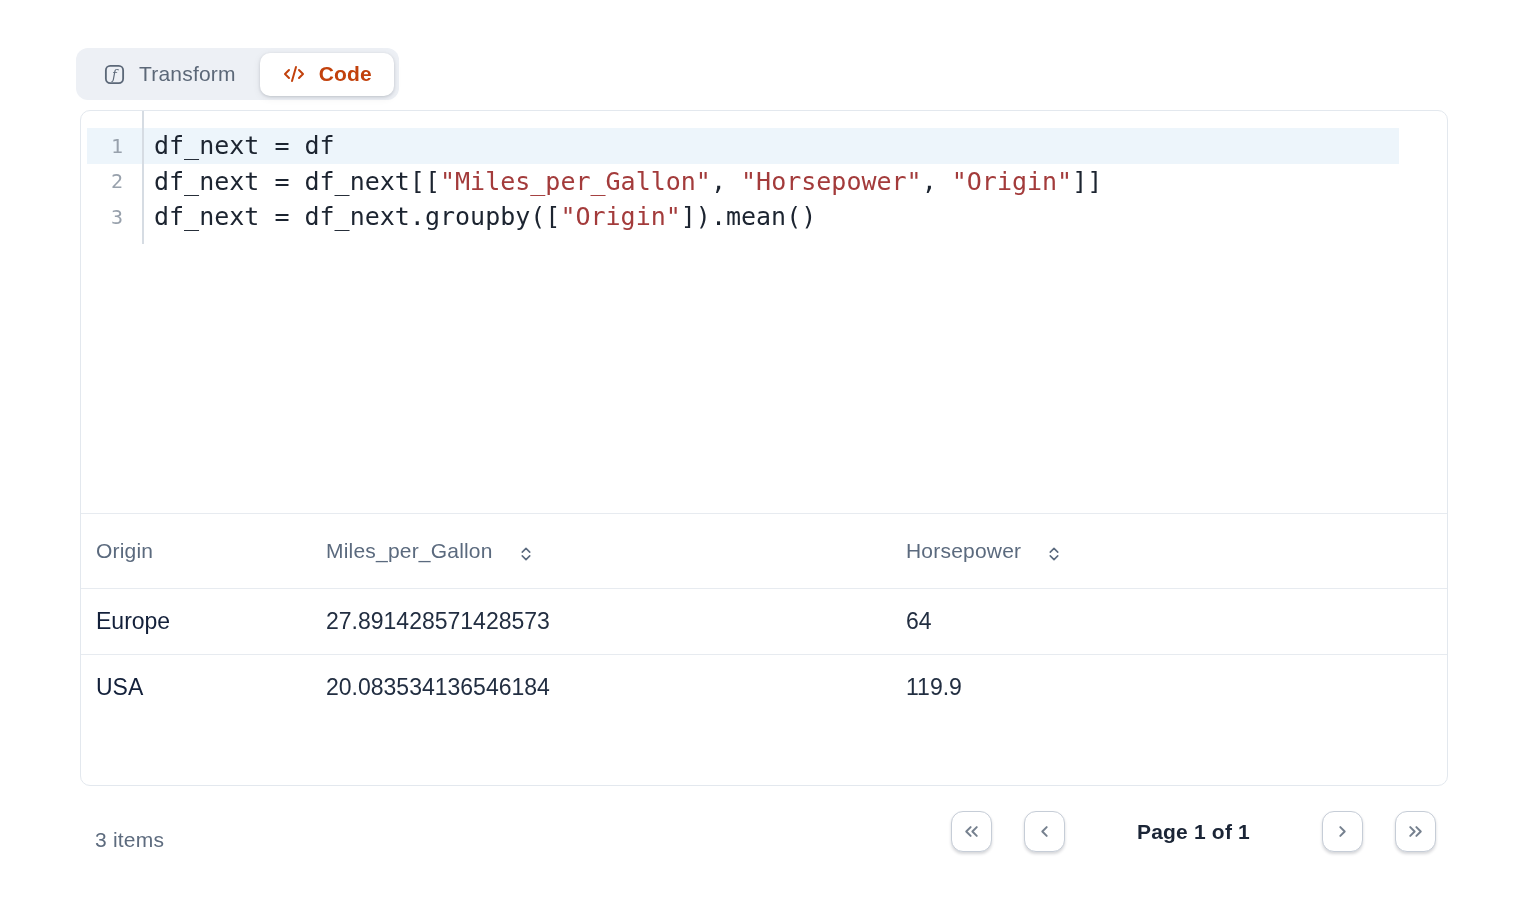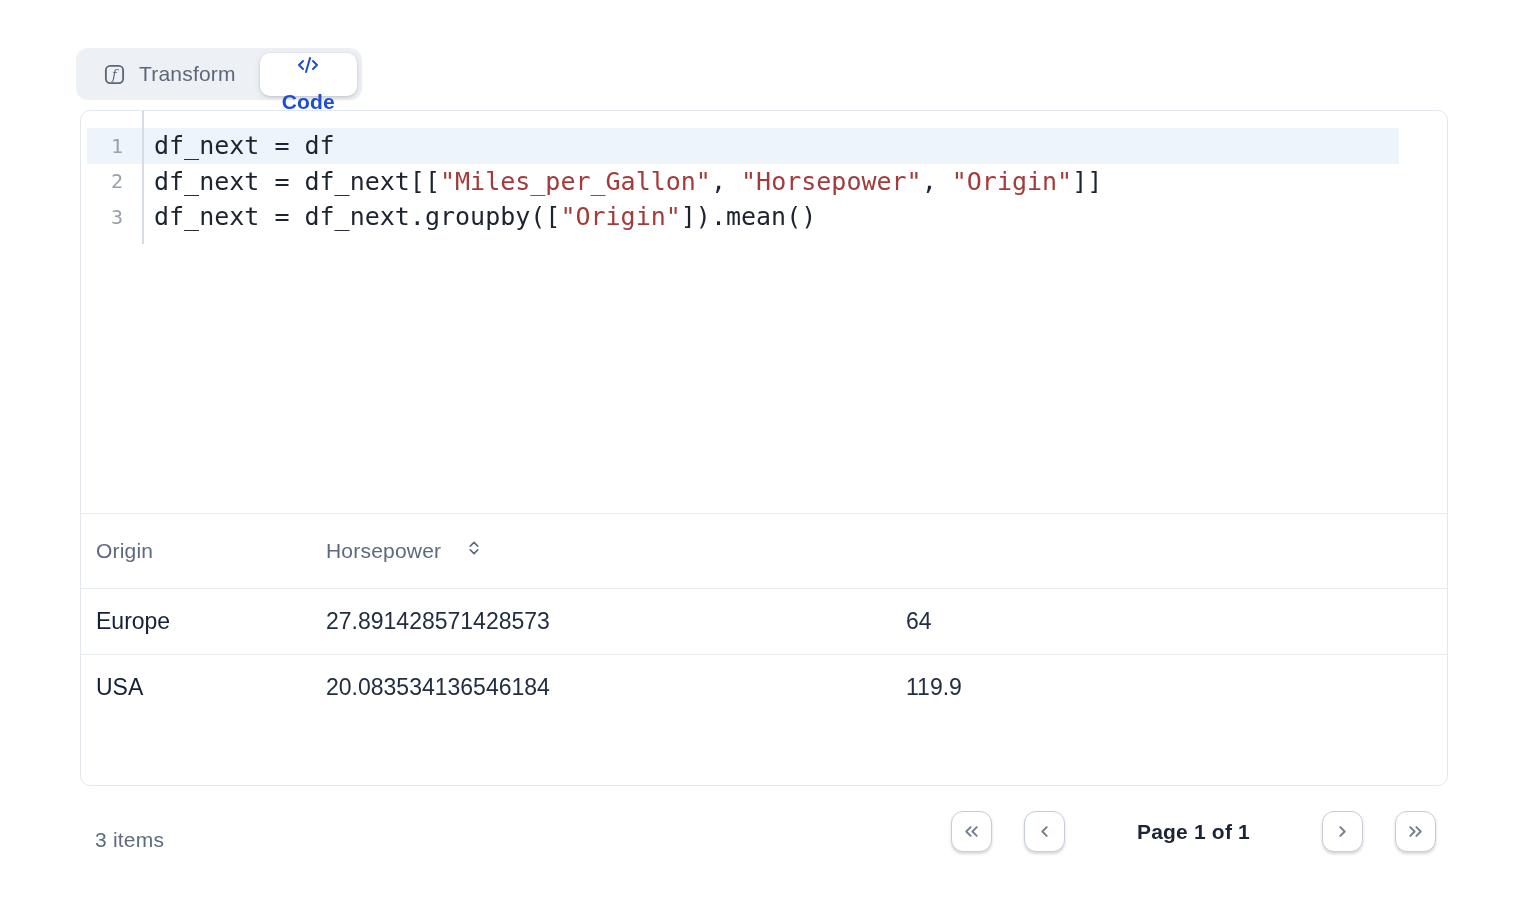--- a/index.html
+++ b/index.html
@@ -17,23 +17,22 @@
     display:flex; align-items:center; padding:0 5px; gap:2px;
   }
   .tab {
     display:flex; align-items:center; gap:13px;
     height:43px; padding:0 22px; border-radius:10px;
     font-size:21px; letter-spacing:.2px; color:#5c6878; font-weight:500;
     cursor:pointer; white-space:nowrap;
   }
   .tab .ticon { display:flex; align-items:center; }
   .tab.active {
-    background:#ffffff; color:#1d4ed8; font-weight:700;
+    background:#ffffff; color:#c2410c; font-weight:700;
     box-shadow:0 1px 3px rgba(18,26,39,.16), 0 2px 8px rgba(18,26,39,.07);
-    flex-direction:column;
   }
 
   
   .panel {
     position:absolute; left:80px; top:110px; width:1368px; height:676px;
     border:1px solid #e3e8ee; border-radius:10px; background:#fff;
     overflow:hidden;
   }
 
   
@@ -59,21 +58,21 @@
   .code-line .src { padding-left:12px; white-space:pre; }
   .tok-plain  { color:#1c2430; }
   .tok-string { color:#a33b3b; }
 
   
   .thead {
     display:grid; grid-template-columns:230px 580px 1fr;
     height:75px; border-top:1px solid #e7ebf0; align-items:center;
     color:#5b6a7e; font-size:21px; letter-spacing:.2px;
   }
-  .hcell { padding-left:15px; display:flex; align-items:flex-start; gap:24px; }
+  .hcell { padding-left:15px; display:flex; align-items:flex-end; gap:24px; }
   .sort-icon { display:flex; color:#5b6a7e; }
   .trow {
     display:grid; grid-template-columns:230px 580px 1fr;
     height:66px; border-top:1px solid #e7ebf0; align-items:center;
     font-size:23px; color:#222e41;
   }
   .tcell { padding-left:15px; white-space:nowrap; }
   .tcell-key { font-weight:400; color:#13203a; }
 
   
@@ -135,20 +134,29 @@
       </div>
     <div class="gutter-rule"></div>
   </div>
 
   <div>
     <div class="thead">
       <div class="hcell">
         <span>Origin</span>
       </div>
       <div class="hcell">
+        <span>Miles_per_Gallon</span>
+        <span class="sort-icon">
+          <svg width="18" height="18" viewBox="0 0 24 24" fill="none" stroke="currentColor" stroke-width="2.1" stroke-linecap="round" stroke-linejoin="round">
+            <path d="m7 9.5 5-5 5 5"></path>
+              <path d="m7 14.5 5 5 5-5"></path>
+          </svg>
+        </span>
+      </div>
+      <div class="hcell">
         <span>Horsepower</span>
         <span class="sort-icon">
           <svg width="18" height="18" viewBox="0 0 24 24" fill="none" stroke="currentColor" stroke-width="2.1" stroke-linecap="round" stroke-linejoin="round">
             <path d="m7 9.5 5-5 5 5"></path>
               <path d="m7 14.5 5 5 5-5"></path>
           </svg>
         </span>
       </div>
     </div>
     <div>

